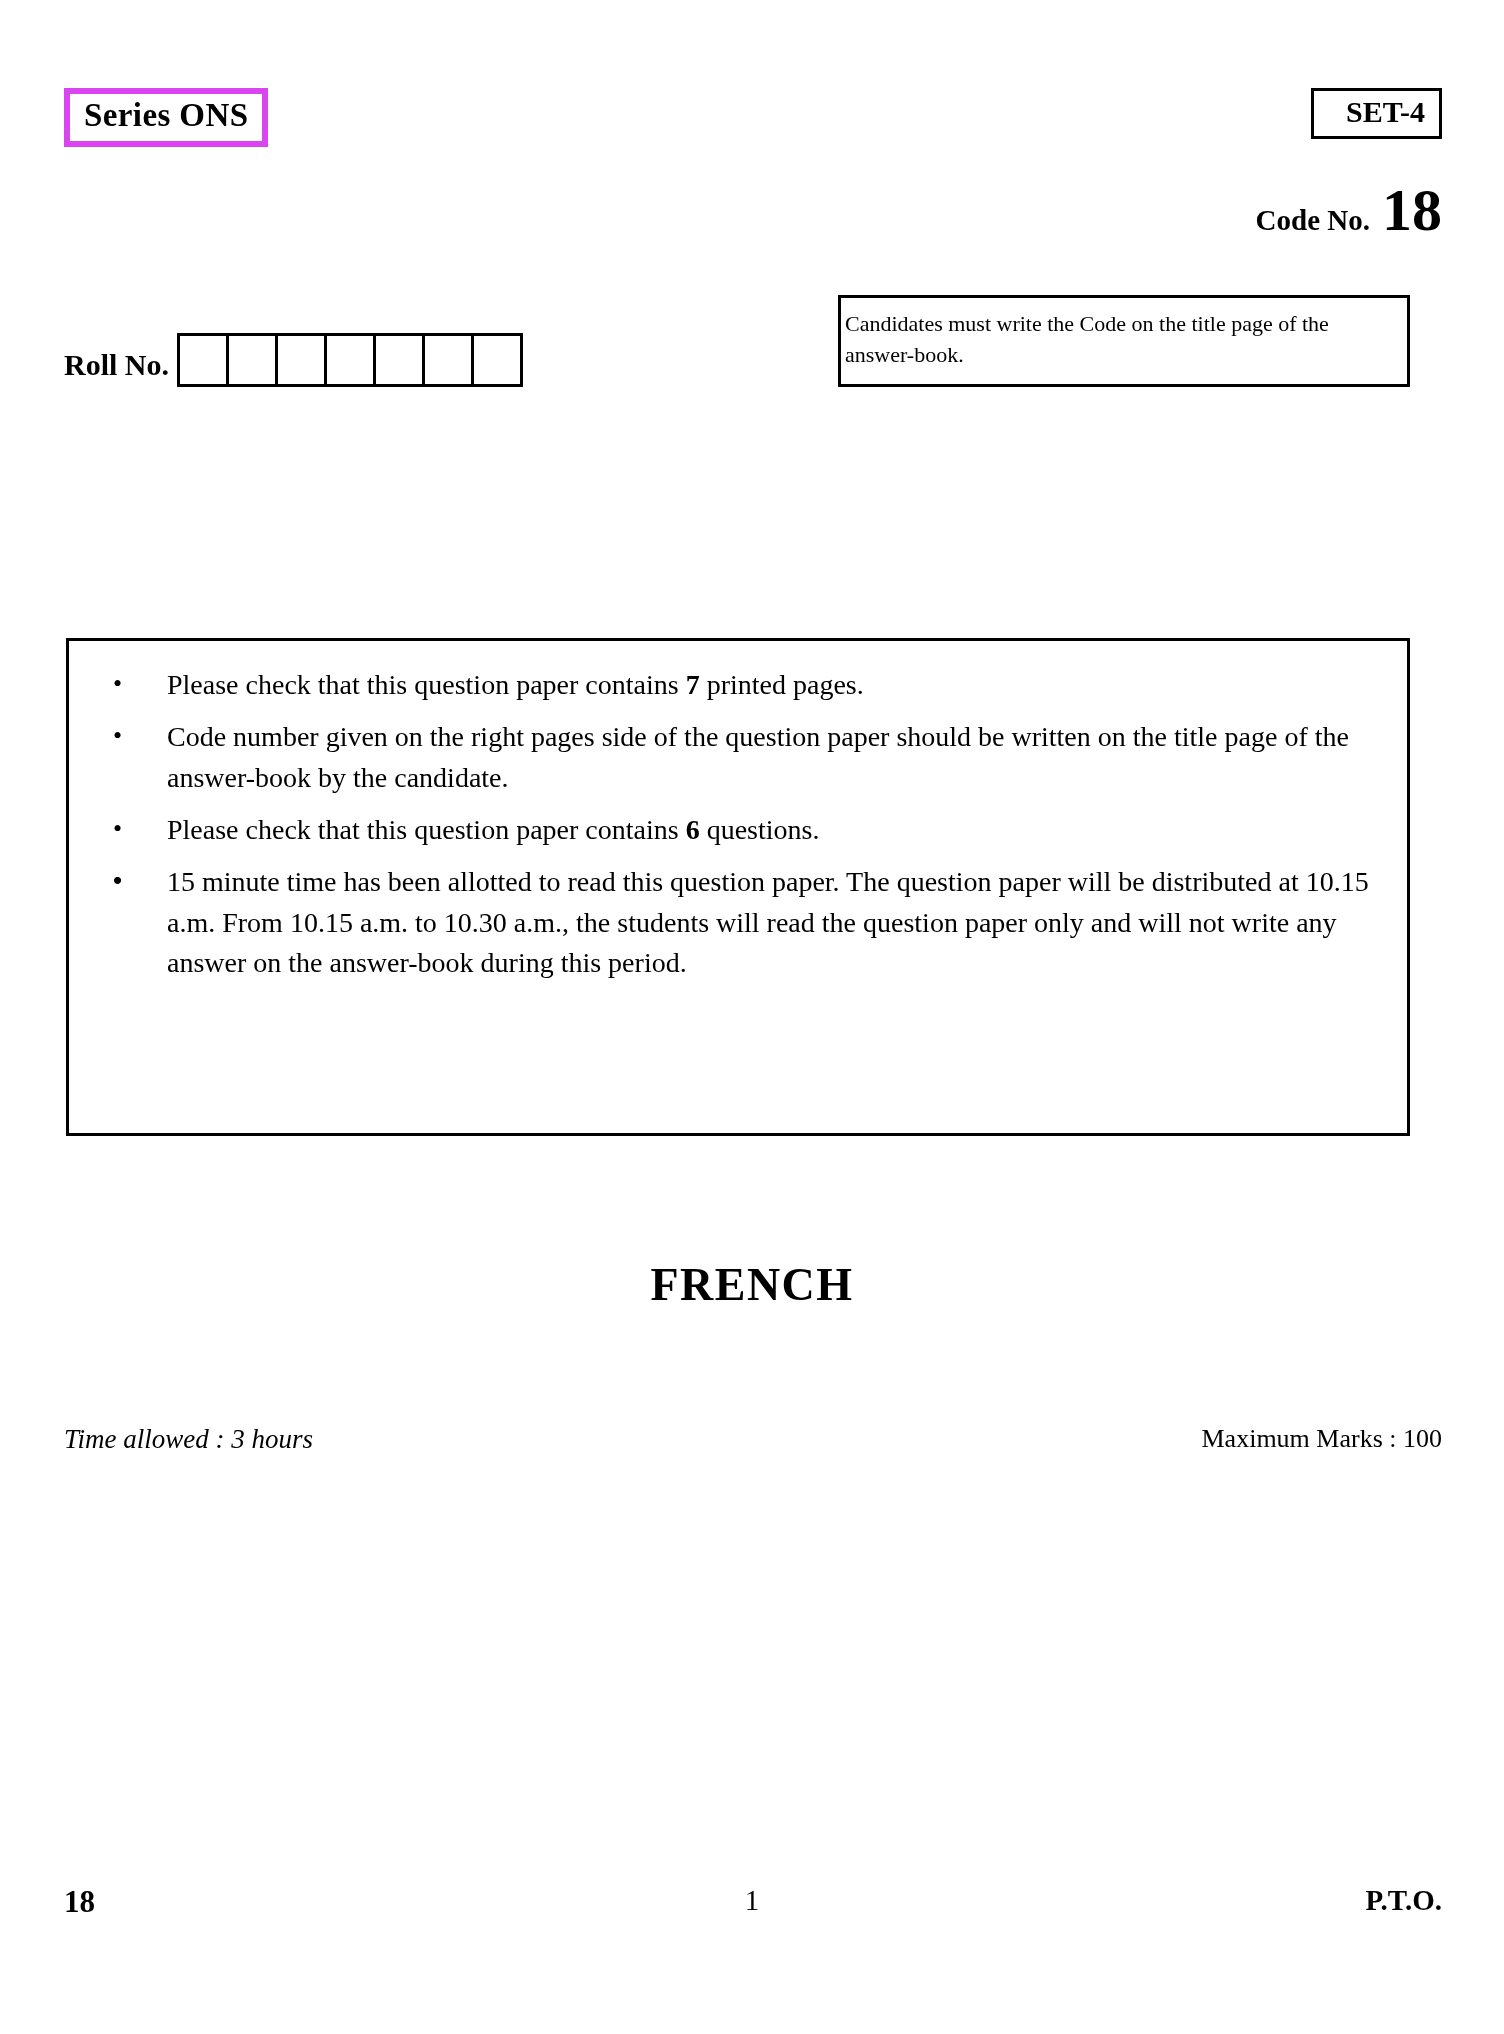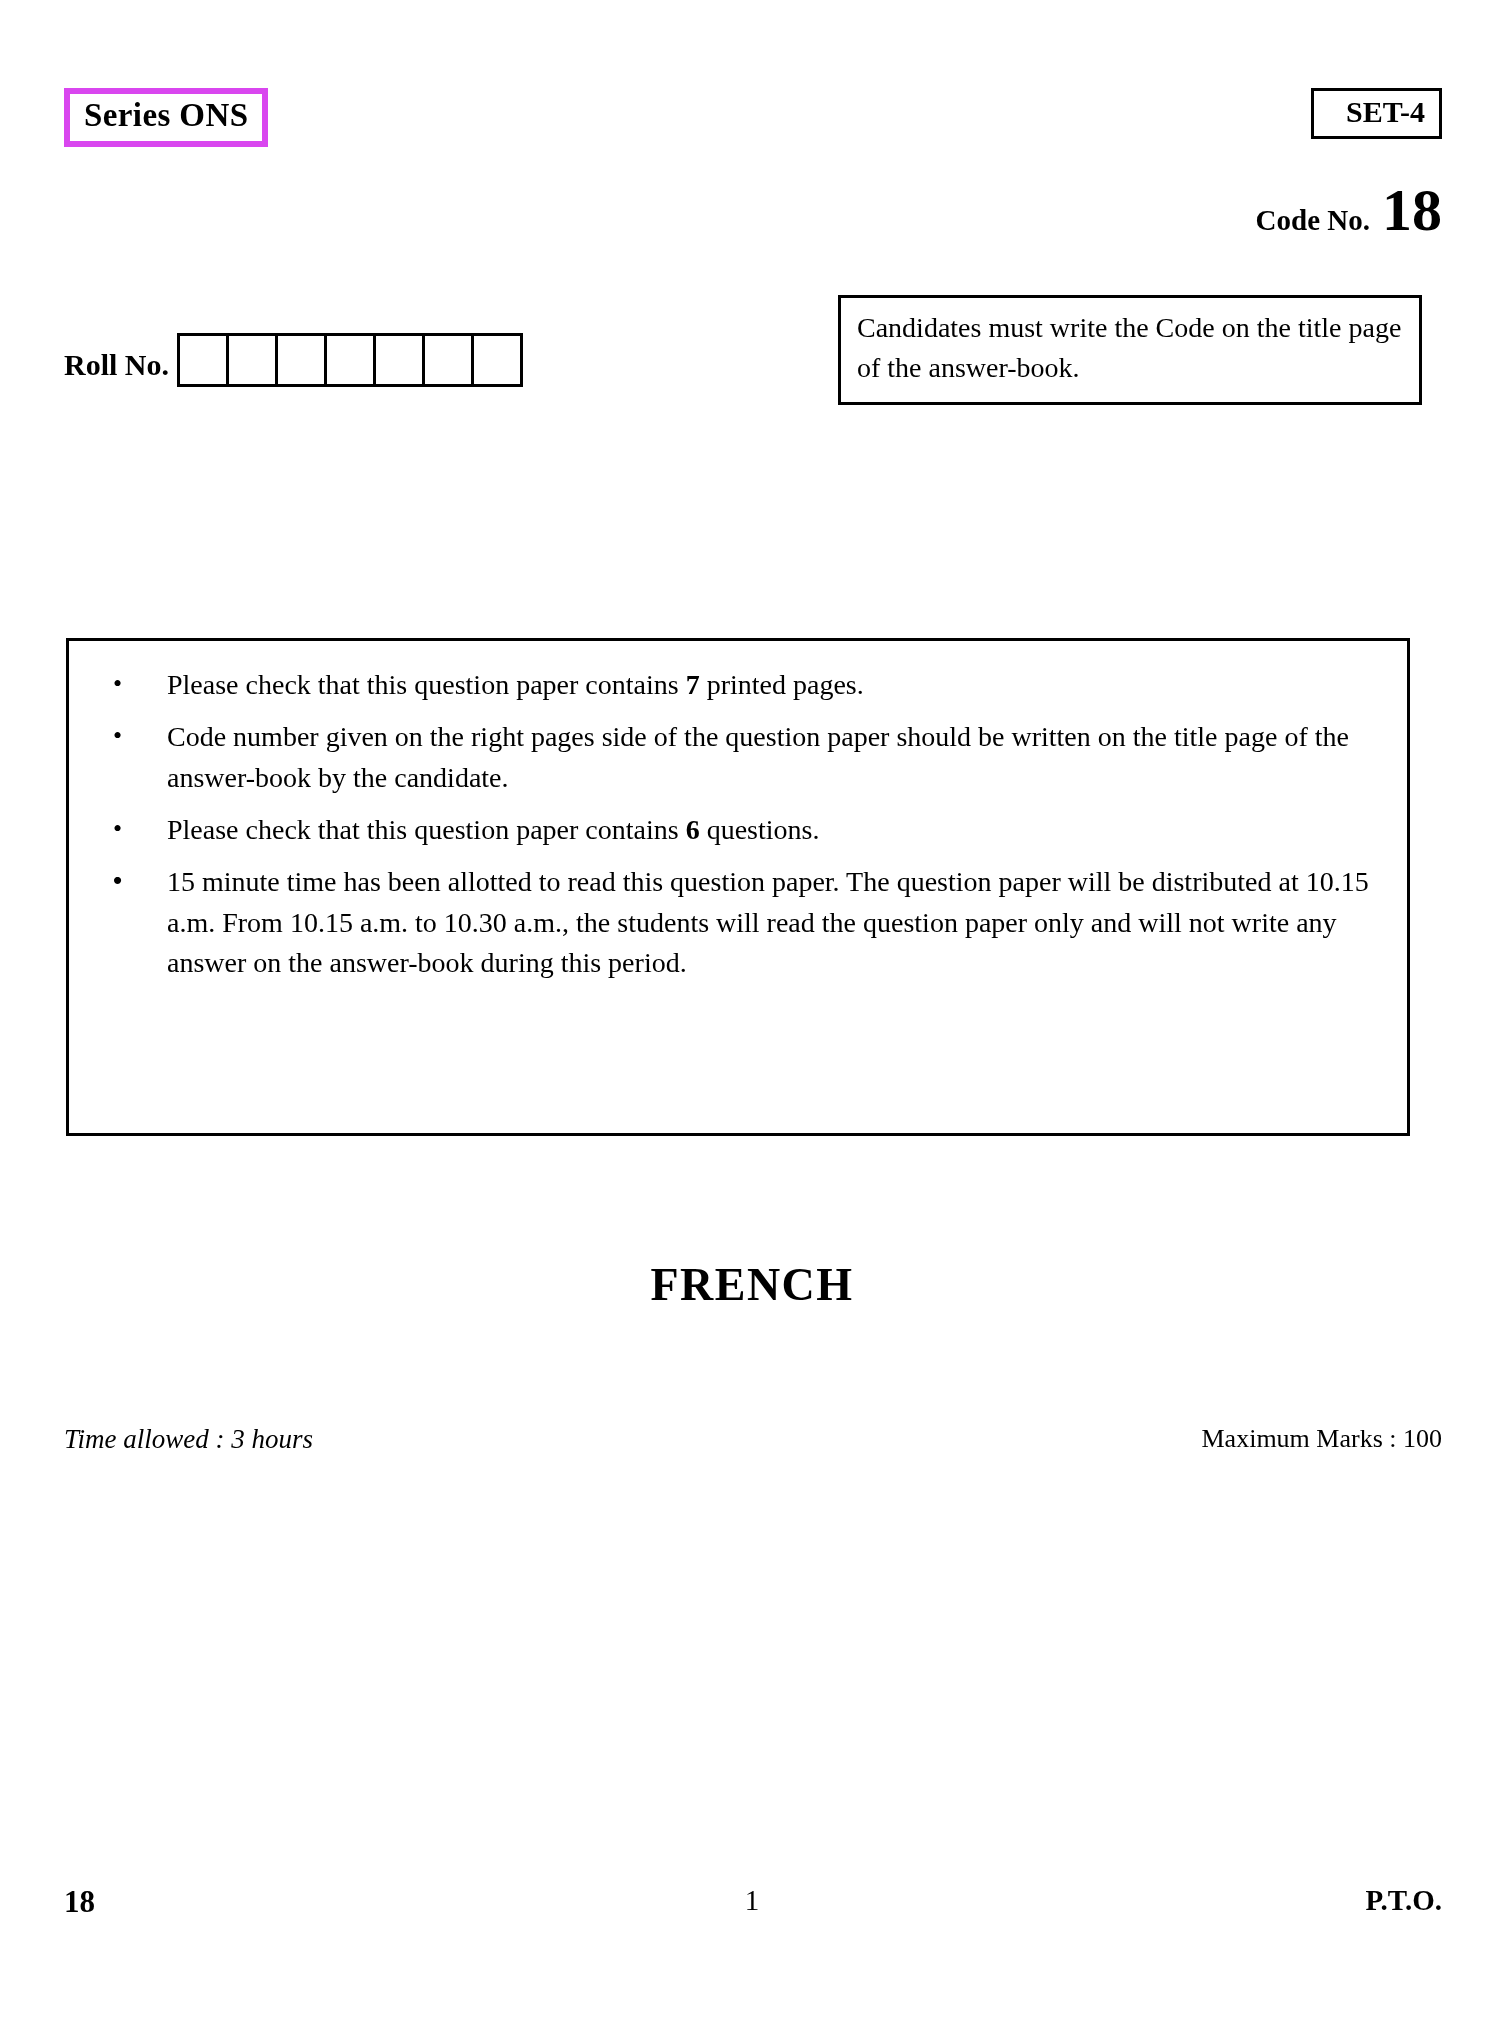--- a/index.html
+++ b/index.html
@@ -86,22 +86,22 @@
   }
   .roll-cell:last-child { border-right: none; }
 
   
   .cand-note {
     position: absolute;
     left: 838px;
     top: 295px;
     width: 548px;
     border: 3px solid #000;
-    padding: 10px 14px 14px 16px;
-    font-size: 28px;
+    padding: 10px 14px 14px 4px;
+    font-size: 22px;
     line-height: 1.42;
   }
 
   
   .instr-box {
     position: absolute;
     left: 66px;
     top: 638px;
     width: 1294px;
     min-height: 438px;

